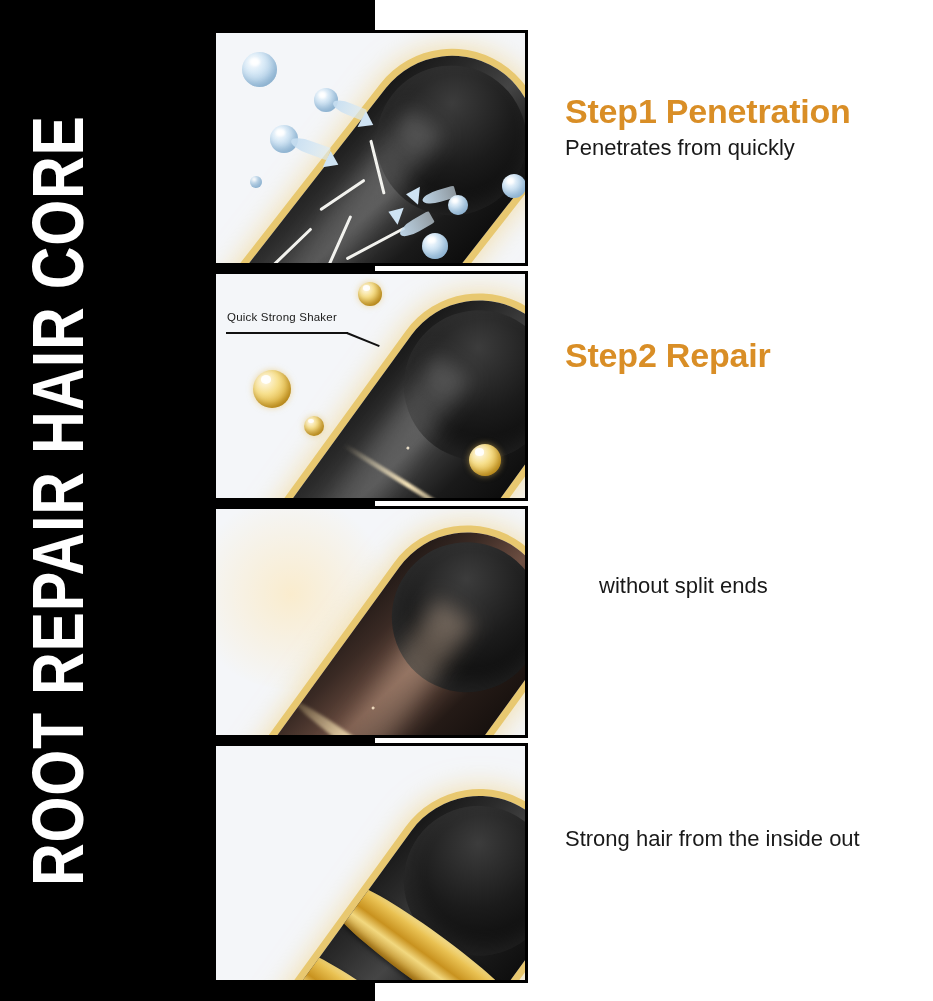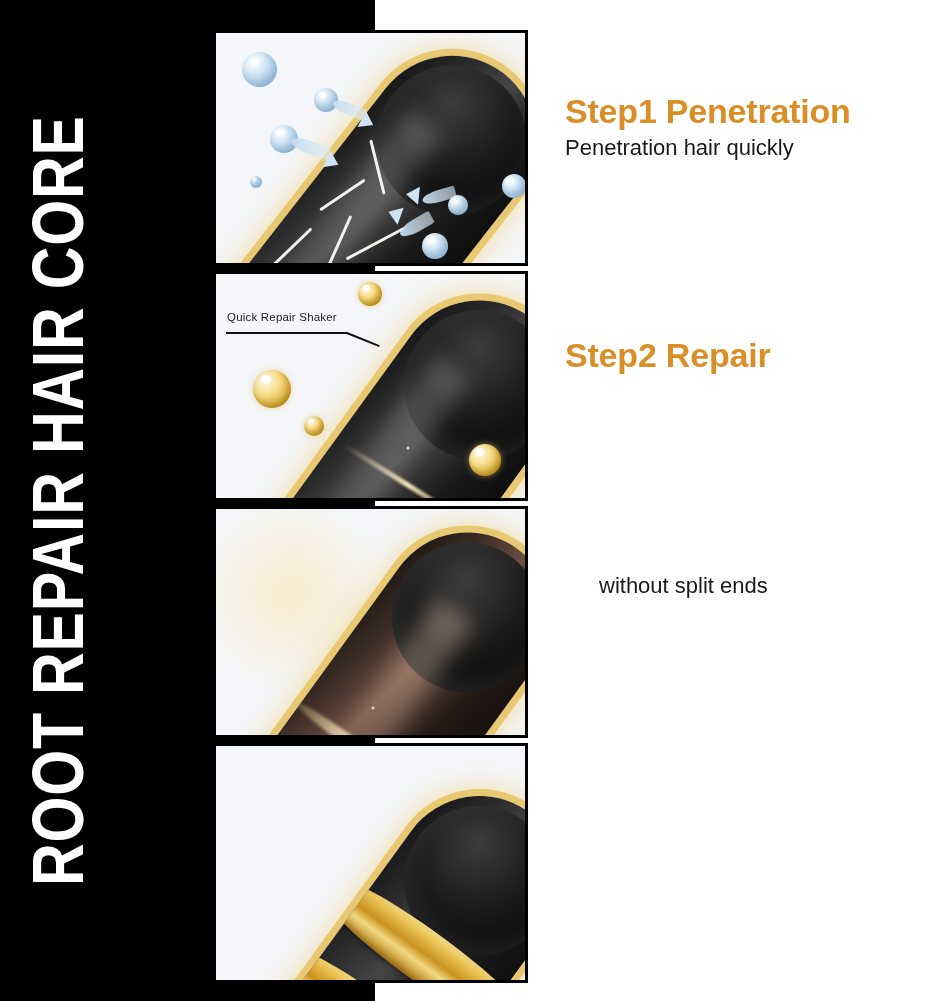--- a/index.html
+++ b/index.html
@@ -259,21 +259,21 @@
 
           <div class="shaft-gloss"></div>
         </div>
       </div>
 
       <div class="gold-bubble" style="left:142px;top:8px;width:24px;height:24px;"></div>
       <div class="gold-bubble" style="left:37px;top:96px;width:38px;height:38px;"></div>
       <div class="gold-bubble" style="left:88px;top:142px;width:20px;height:20px;"></div>
       <div class="gold-bubble" style="left:253px;top:170px;width:32px;height:32px;"></div>
 
-      <div class="callout" style="left:11px;top:37px;">Quick Repair Shaker</div>
+      <div class="callout" style="left:11px;top:37px;">Quick Strong Shaker</div>
       <div class="callout-line" style="left:10px;top:58px;width:122px;"></div>
       <div class="callout-diag" style="left:131px;top:58px;width:35px;transform:rotate(22deg);"></div>
     </div>
   </div>
 
   <div class="panel" id="panel3">
     <div class="panel-stage">
       <div class="halo" style="left:-30px;top:-10px;width:210px;height:190px;"></div>
       <div class="shaft-wrap" style="left:52%;top:60%;transform:translate(-42%,-32%) rotate(36deg);">
         <div class="shaft" style="background:linear-gradient(100deg,#1a1412 0%,#3a2a24 20%,#6e4f42 40%,#241a16 64%,#0a0706 100%);">
@@ -300,25 +300,26 @@
 
         </div>
       </div>
     </div>
   </div>
 
 </div>
 
 <div class="step-block" id="step1">
   <div class="step-title">Step1 Penetration</div>
-  <div class="step-desc">Penetration hair quickly</div>
+  <div class="step-desc">Penetrates from quickly</div>
 </div>
 
 <div class="step-block" id="step2">
   <div class="step-title">Step2 Repair</div>
 </div>
 
 <div class="step-block" id="step3">
   <div class="step-desc" style="margin-top:0;margin-left:34px;">without split ends</div>
 </div>
 
 <div class="step-block" id="step4">
+  <div class="step-desc">Strong hair from the inside out</div>
 </div>
 
 </body></html>

